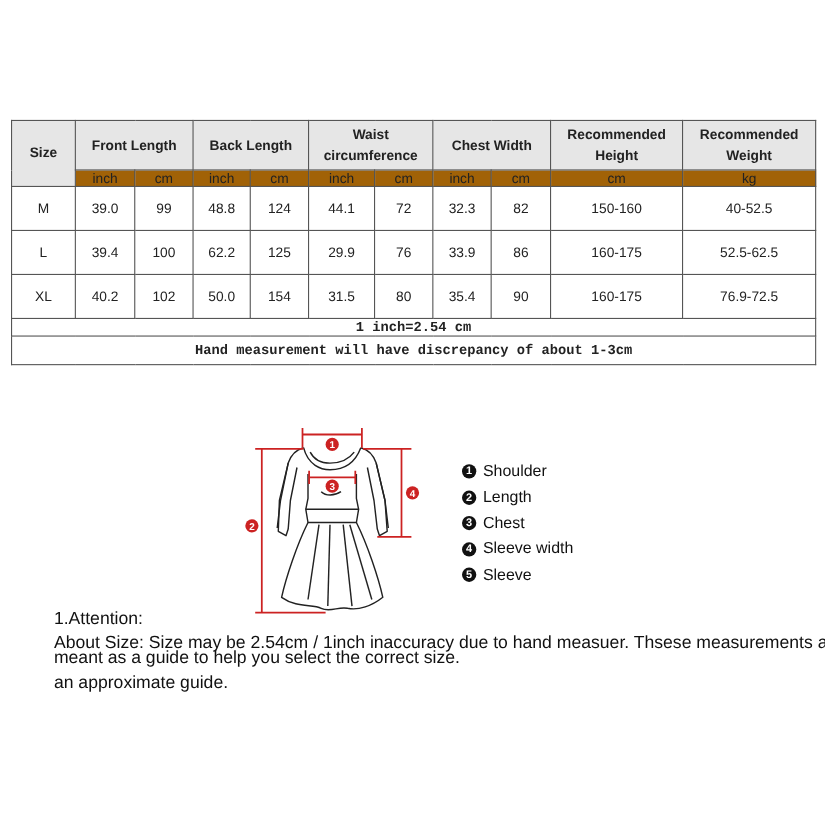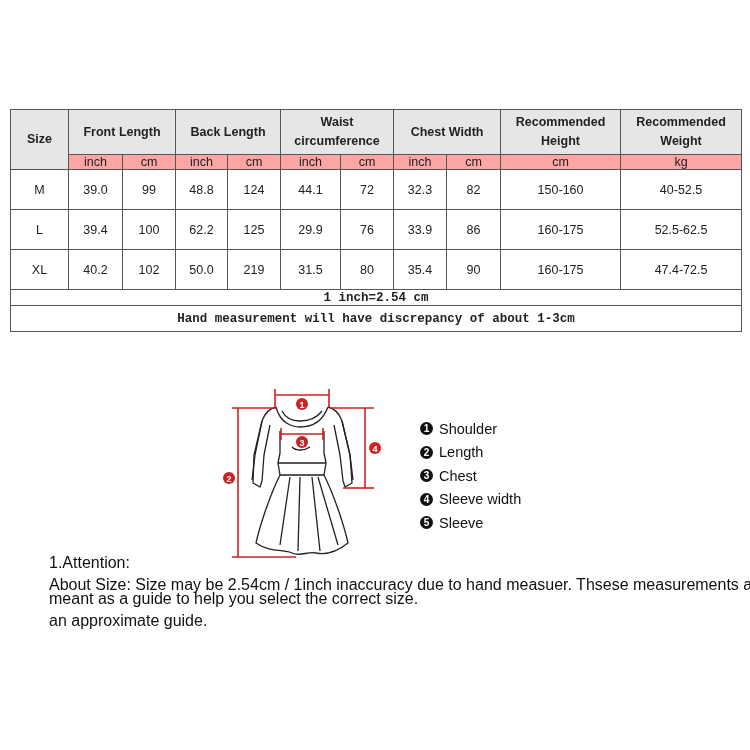--- a/index.html
+++ b/index.html
@@ -1,20 +1,20 @@
 <!DOCTYPE html>
 <html><head>
 <meta charset="utf-8">
 <style>
   html, body { margin:0; padding:0; background:#ffffff; }
   body { width:750px; height:750px; position:relative; overflow:hidden; font-family:"Liberation Sans", "DejaVu Sans", sans-serif; color:#111; }
   table.size { position:absolute; left:10px; top:109px; width:731px; border-collapse:collapse; table-layout:fixed; }
   table.size td { border:1px solid #555; text-align:center; vertical-align:middle; padding:0; font-size:12.5px; color:#222; }
   .hdr td { background:#e6e6e6; font-weight:bold; font-size:15px; color:#111; height:44px; line-height:19px; }
-  .sub td { background:#fca5a5; font-size:12.5px; height:14px; line-height:13px; color:#222;margin-top:28px; }
+  .sub td { background:#a16207; font-size:12.5px; height:14px; line-height:13px; color:#222;margin-top:28px; }
   .row td { height:39px; }
   .note td { font-family:Liberation Mono, monospace; font-weight:bold; font-size:9.5px; color:#222; }
   .note1 td { height:15px; }
   .note2 td { height:25px; }
 
   .diagram { position:absolute; left:200px; top:375px; width:200px; height:190px; }
   .legend { position:absolute; left:420px; top:417px; }
   .legend .item { display:flex; align-items:center; height:23.5px; font-size:14.5px; color:#111; }
   .legend .num { display:inline-flex; width:13px; height:13px; border-radius:50%; background:#111; color:#fff; font-size:10px; font-weight:bold; align-items:center; justify-content:center; margin-right:6px; }
 
@@ -85,27 +85,27 @@
     <td>33.9</td>
     <td>86</td>
     <td>160-175</td>
     <td>52.5-62.5</td>
   </tr>
   <tr class="row">
     <td>XL</td>
     <td>40.2</td>
     <td>102</td>
     <td>50.0</td>
-    <td>219</td>
+    <td>154</td>
     <td>31.5</td>
     <td>80</td>
     <td>35.4</td>
     <td>90</td>
     <td>160-175</td>
-    <td>47.4-72.5</td>
+    <td>76.9-72.5</td>
   </tr>
   <tr class="note note1">
     <td colspan="11">1 inch=2.54 cm</td>
   </tr>
   <tr class="note note2">
     <td colspan="11">Hand measurement will have discrepancy of about 1-3cm</td>
   </tr>
 </tbody>
   </table>
 

